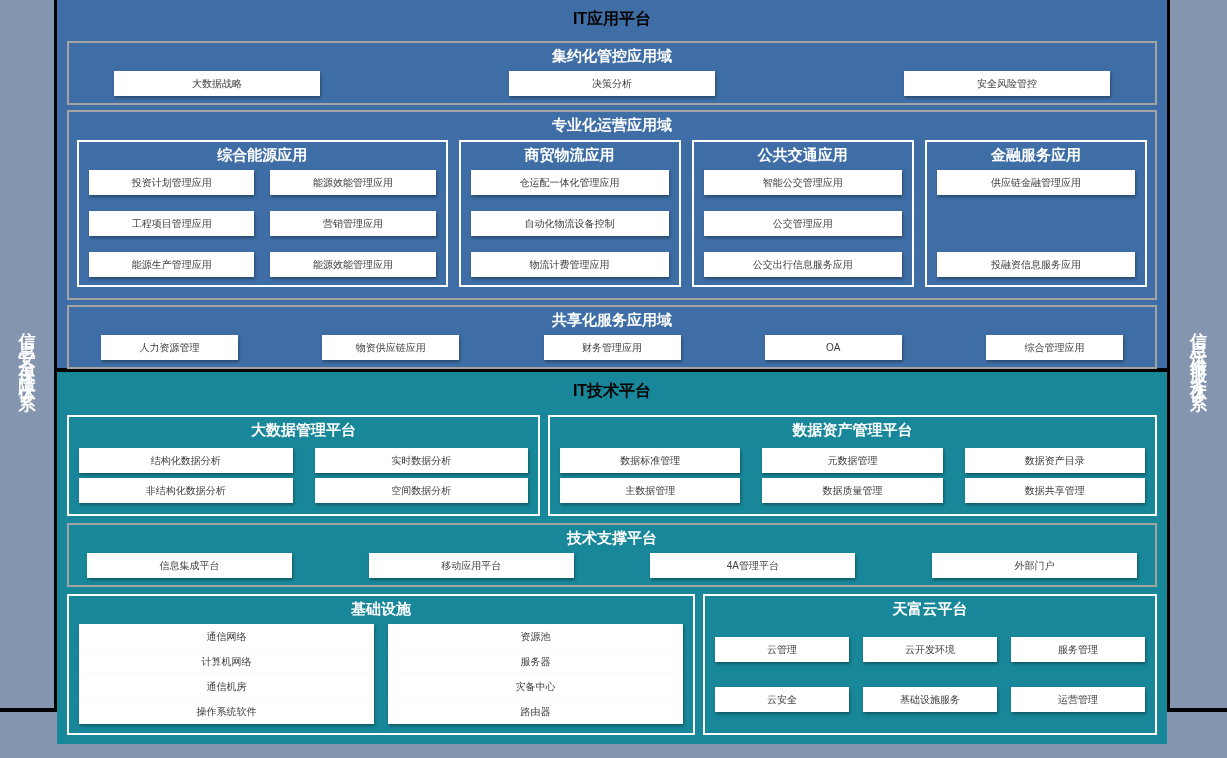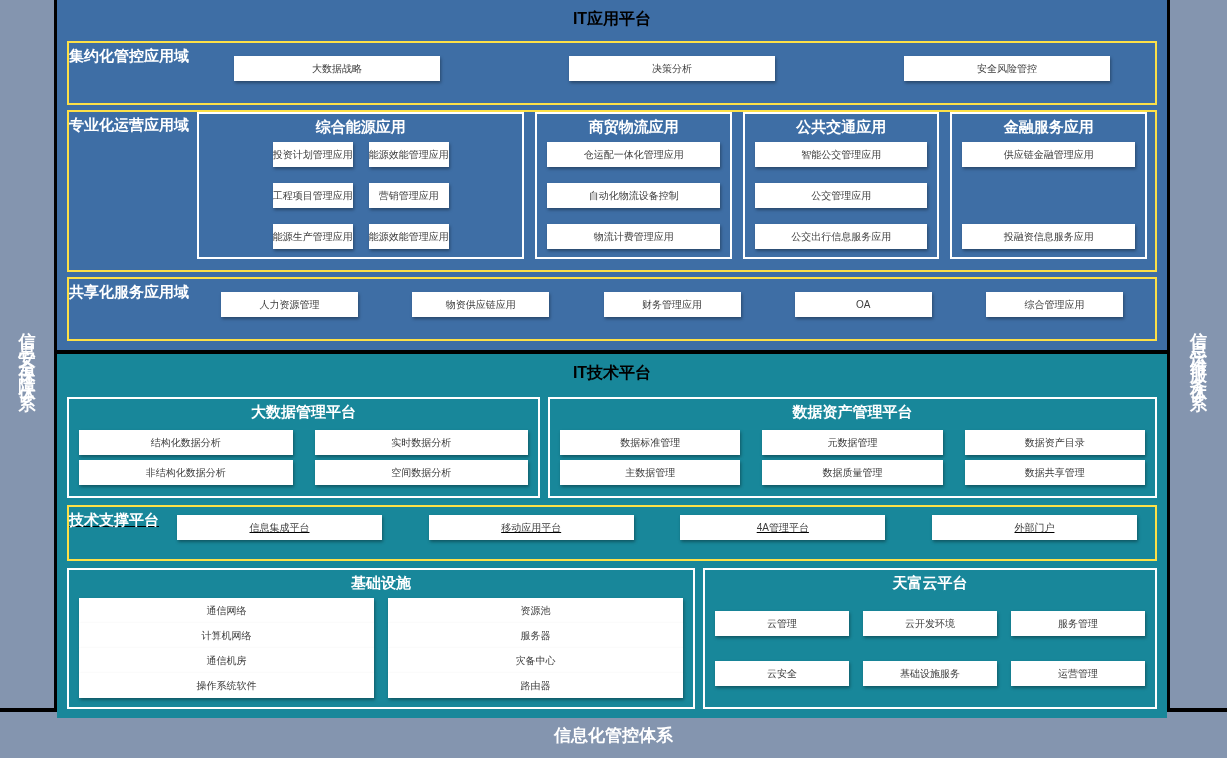--- a/index.html
+++ b/index.html
@@ -34,21 +34,21 @@
     display:flex; flex-direction:column; gap:4px;
   }
   .panel { width:100%; display:flex; flex-direction:column; }
   .panel.blue { background:#3E6EA5; height:368px; padding:0 10px 9px; gap:5px; }
   .panel.teal { background:#18879A; flex:1; padding:0 10px 9px; gap:7px; }
   .panel-title {
     color:#000000; font-weight:bold; font-size:16px; text-align:center;
     padding:9px 0 6px; flex:0 0 auto;
   }
   
-  .bbox { border:2px solid #fde047; display:flex; flex-direction:row; }
+  .bbox { border:2px solid #a3a3a3; display:flex; flex-direction:column; }
   .bbox-title {
     color:#fff; font-weight:bold; font-size:15px; text-align:center;
     padding:4px 0 5px; flex:0 0 auto;
   }
   .item {
     background:#fff; color:#3C3C3C; font-size:10px;
     height:25px; line-height:25px; text-align:center;
     box-shadow:1px 2px 3px rgba(0,0,0,0.35);
     white-space:nowrap; overflow:hidden;
   }
@@ -57,41 +57,41 @@
   .spread .item { width:206px; }
   .d0 .spread { padding:0 45px 10px; }
   .d2 .spread { padding:0 32px 10px; }
   .d2 .spread .item { width:137px; }
   .support .spread { padding:0 18px 12px; }
   .support .spread .item { width:205px; }
   
   .d1 { flex:1; }
   .groups-row { flex:1; display:flex; gap:11px; padding:0 8px 11px; }
   .group { border:2px solid #fff; flex:1; display:flex; flex-direction:column; }
-  .group.energy { flex:1.68;align-items:center; }
+  .group.energy { flex:1.68; }
   .group-body {
     flex:1; display:grid; grid-template-rows:repeat(3,1fr);
     gap:16px 16px; padding:0 10px 8px; align-items:center;
   }
   .energy .group-body { grid-template-columns:1fr 1fr; }
   .fin .group-body .item:nth-child(2) { grid-row:3; }
   
   .trow { display:flex; gap:8px; }
   .trow1 { height:101px; }
   .trow3 { flex:1; }
   .tbox { border:2px solid #fff; display:flex; flex-direction:column; }
   .tbox-body {
     flex:1; display:grid; grid-template-rows:repeat(2,1fr);
     gap:0 22px; padding:0 10px 9px; align-items:center;
   }
   .bigdata { flex:0 0 473px; }
   .bigdata .tbox-body { grid-template-columns:1fr 1fr; }
   .dataasset { flex:1; }
   .dataasset .tbox-body { grid-template-columns:1fr 1fr 1fr; }
-  .support { height:56px;text-decoration:underline; }
+  .support { height:64px; }
   .infra { flex:0 0 628px; }
   .infra .tbox-body { grid-template-columns:repeat(2,1fr); gap:0 14px; }
   .cloud { flex:1; }
   .cloud .tbox-body { grid-template-columns:repeat(3,1fr); gap:0 14px; }
 </style>
 </head>
 <body>
 
 <div class="sidebar left">
   <div class="vtext">信息安全保障体系</div>

